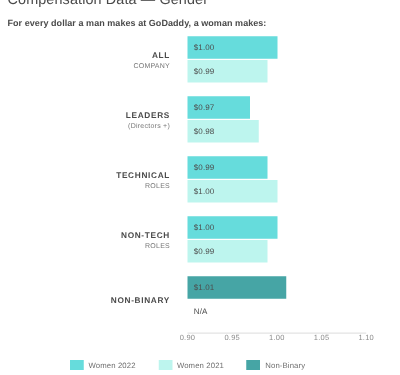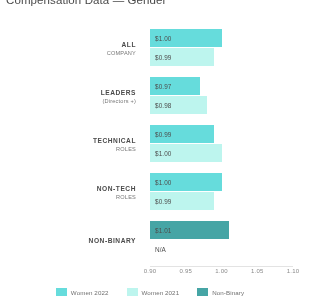--- a/index.html
+++ b/index.html
@@ -167,20 +167,21 @@
     white-space: nowrap;
     letter-spacing: 0.1px;
   }
 </style>
 </head>
 <body>
 
 <div id="root">
 
   <h1 class="chart-title">Compensation Data — Gender</h1>
+  <p class="chart-subtitle">For every dollar a man makes at GoDaddy, a woman makes:</p>
 
   <div class="plot" id="plot-area">
       <div class="group" style="top: 0px;">
         <div class="cat-label">
           <div class="l1">ALL</div>
           <div class="l2">COMPANY</div>
         </div>
         <div class="bars">
           <div class="bar row1" style="left: 0px; width: 71.5px; background: rgb(102, 220, 220);">
             <span class="bar-value">$1.00</span>

